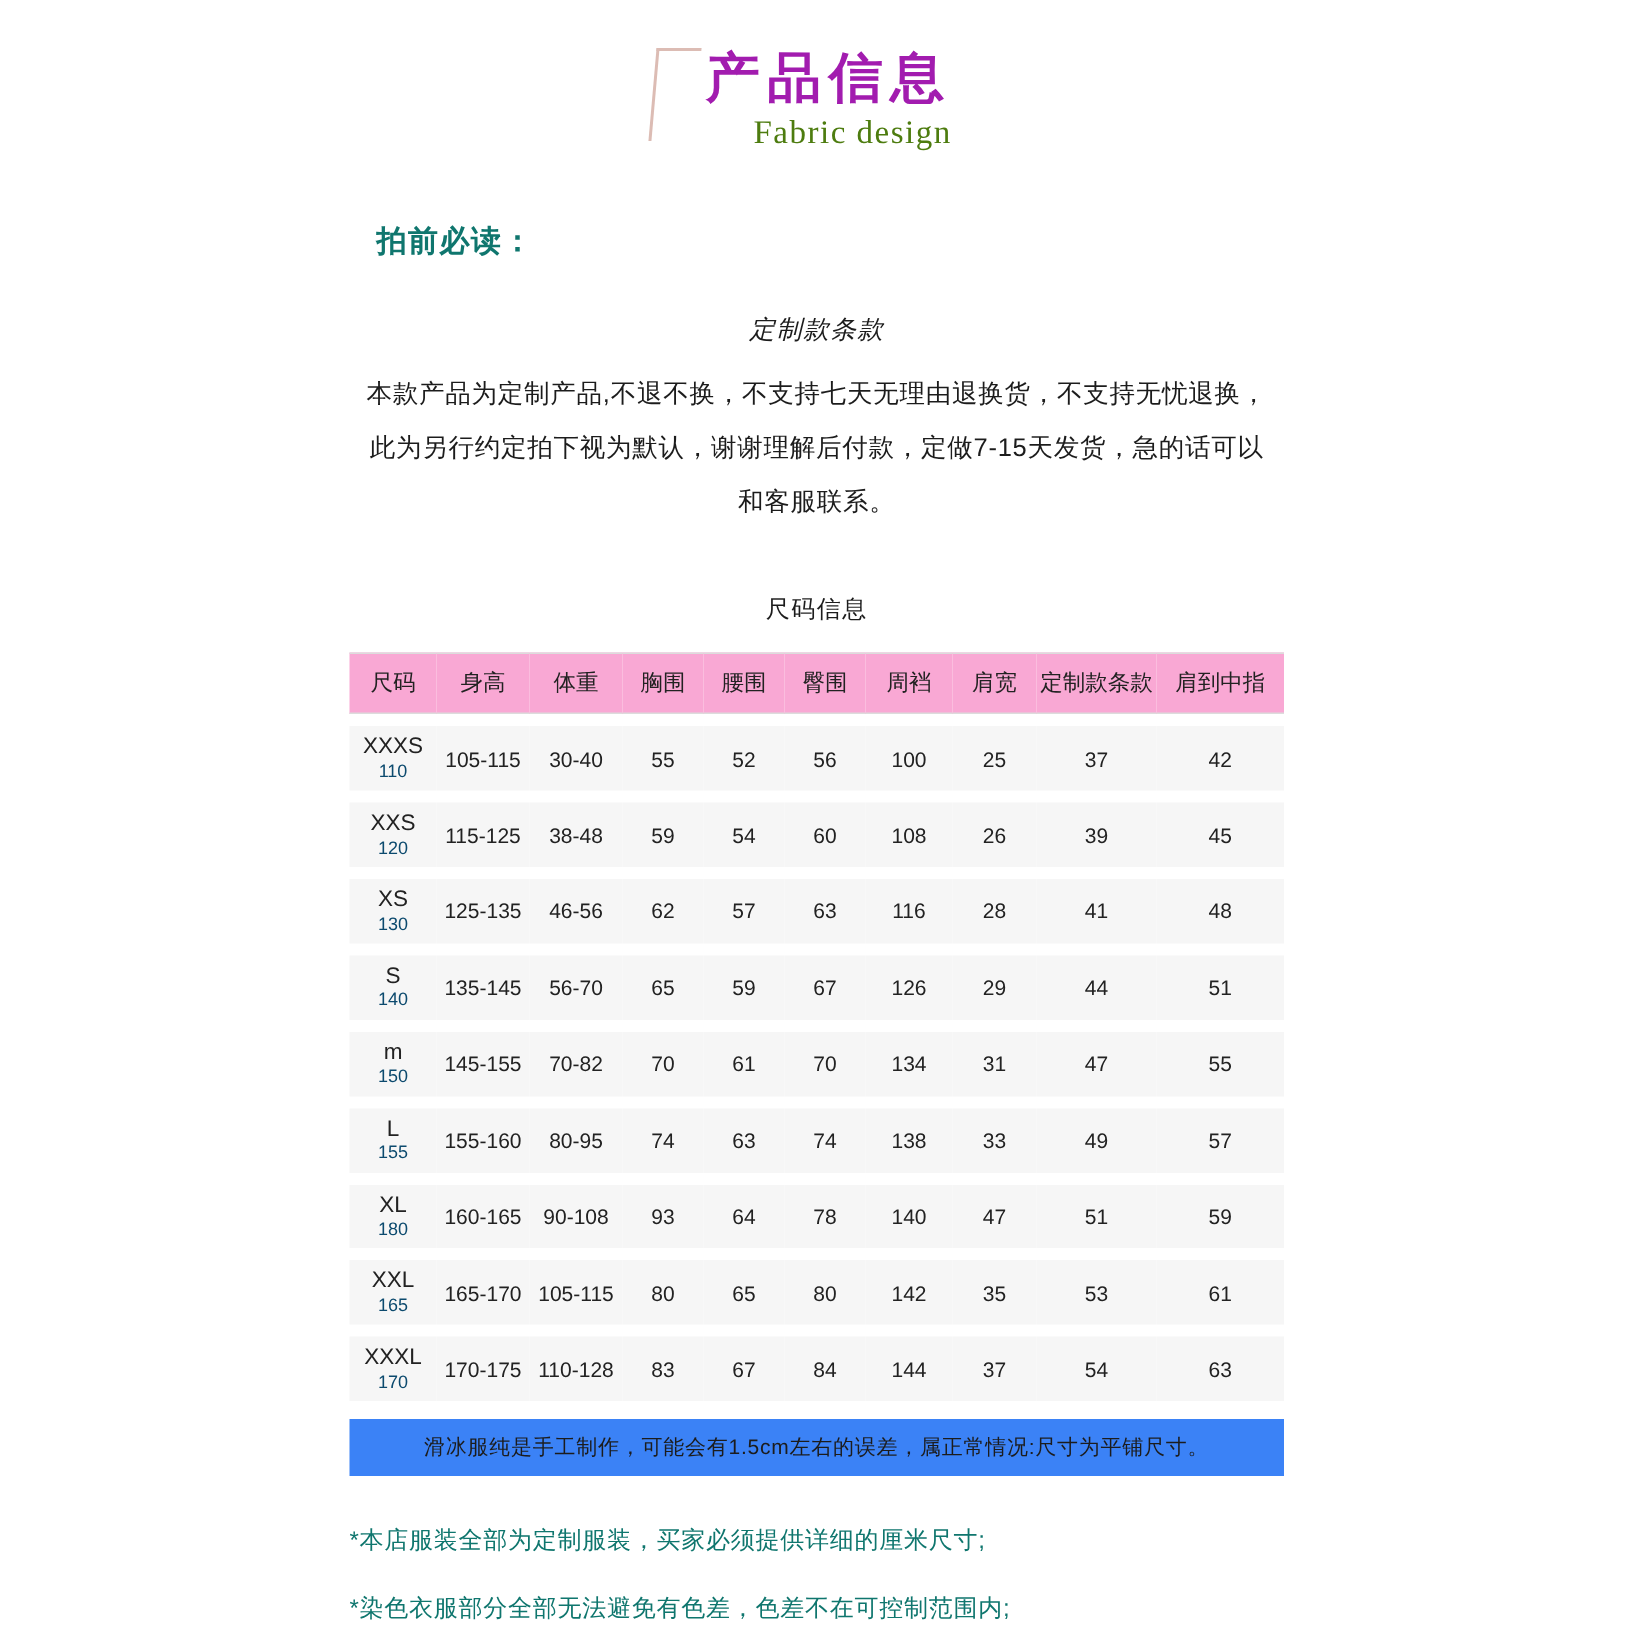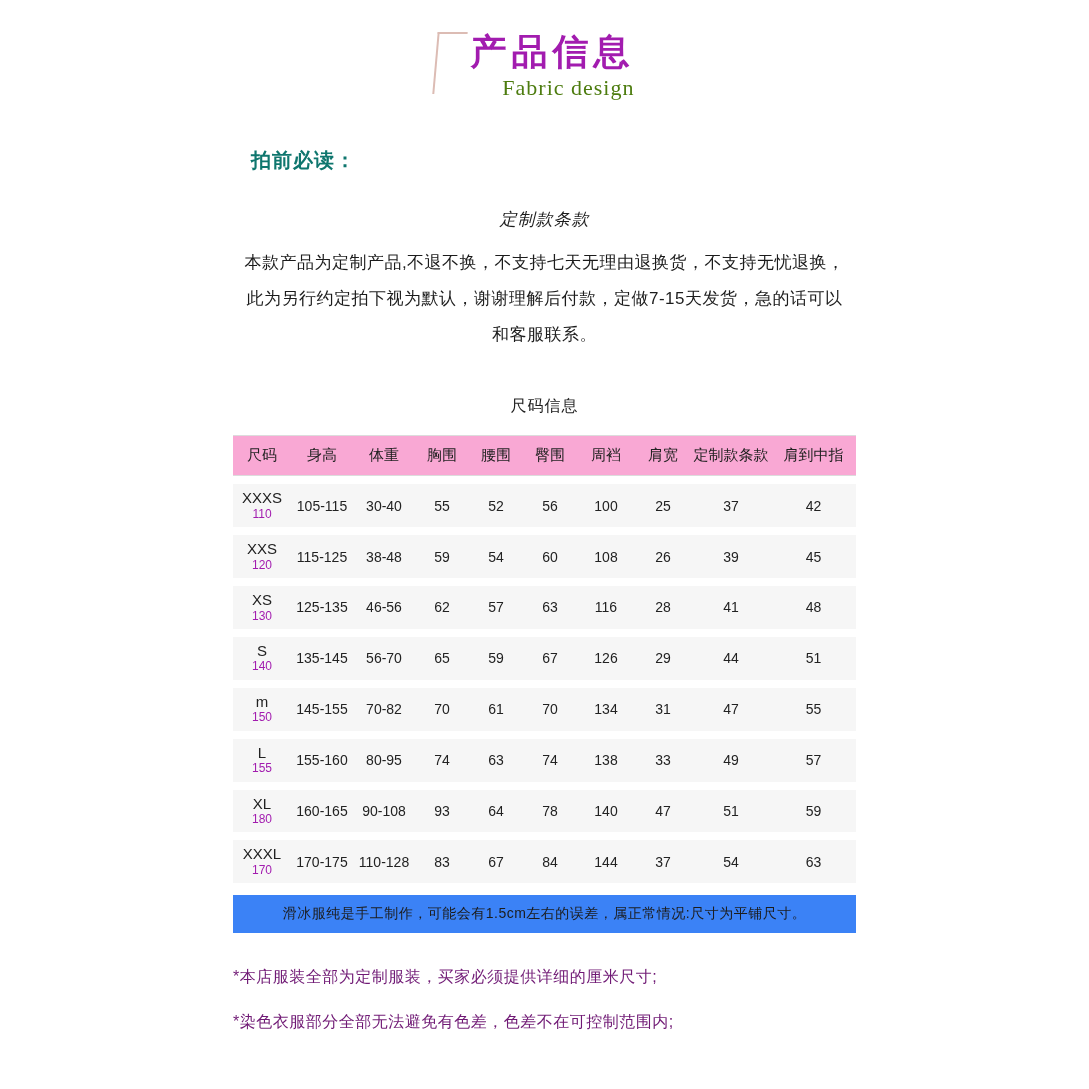--- a/index.html
+++ b/index.html
@@ -102,40 +102,40 @@
   .col-1 { width: 62px; }
   .col-2 { width: 62px; }
   .col-3 { width: 54px; }
   .col-4 { width: 54px; }
   .col-5 { width: 54px; }
   .col-6 { width: 58px; }
   .col-7 { width: 56px; }
   .col-8 { width: 80px; }
   .col-9 { width: 85px; }
   .size-label { font-size: 15px; line-height: 1.1; }
-  .size-sub   { font-size: 12px; line-height: 1.2; color: #a21caf; }
+  .size-sub   { font-size: 12px; line-height: 1.2; color: #0c4a6e; }
 
   .table-note {
     width: 623px;
     margin: 4px auto 0 auto;
     background: #3b82f6;
     font-size: 14px;
     text-align: center;
     padding: 10px 0;
     letter-spacing: 0.5px;
   }
 
   
   .footer-notes { margin-top: 32px; padding-bottom: 30px; }
   .footer-notes p {
     font-size: 16px;
     line-height: 1.5;
     margin-bottom: 21px;
     letter-spacing: 0.5px;
-    color: #701a75;
+    color: #0f766e;
   }
 </style>
 </head>
 <body>
 
 <div class="page">
 
   <div class="header">
     <div class="title-wrap">
       <span class="corner-mark"></span>
@@ -271,20 +271,35 @@
             <td class="col-3">93</td>
             <td class="col-4">64</td>
             <td class="col-5">78</td>
             <td class="col-6">140</td>
             <td class="col-7">47</td>
             <td class="col-8">51</td>
             <td class="col-9">59</td>
           </tr>
           <tr>
             <td class="col-0">
+              <div class="size-label">XXL</div>
+              <div class="size-sub">165</div>
+            </td>
+            <td class="col-1">165-170</td>
+            <td class="col-2">105-115</td>
+            <td class="col-3">80</td>
+            <td class="col-4">65</td>
+            <td class="col-5">80</td>
+            <td class="col-6">142</td>
+            <td class="col-7">35</td>
+            <td class="col-8">53</td>
+            <td class="col-9">61</td>
+          </tr>
+          <tr>
+            <td class="col-0">
               <div class="size-label">XXXL</div>
               <div class="size-sub">170</div>
             </td>
             <td class="col-1">170-175</td>
             <td class="col-2">110-128</td>
             <td class="col-3">83</td>
             <td class="col-4">67</td>
             <td class="col-5">84</td>
             <td class="col-6">144</td>
             <td class="col-7">37</td>

